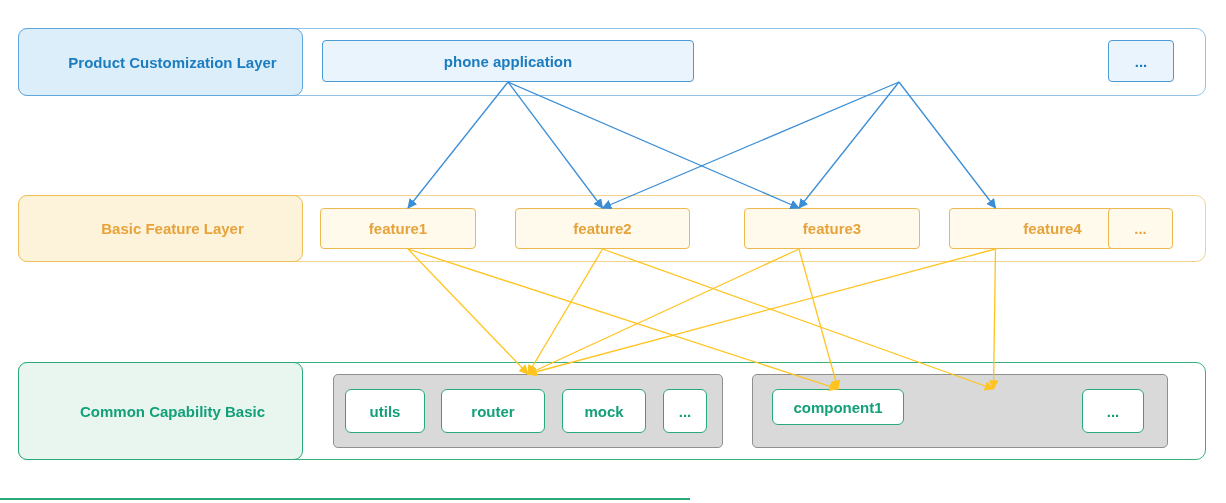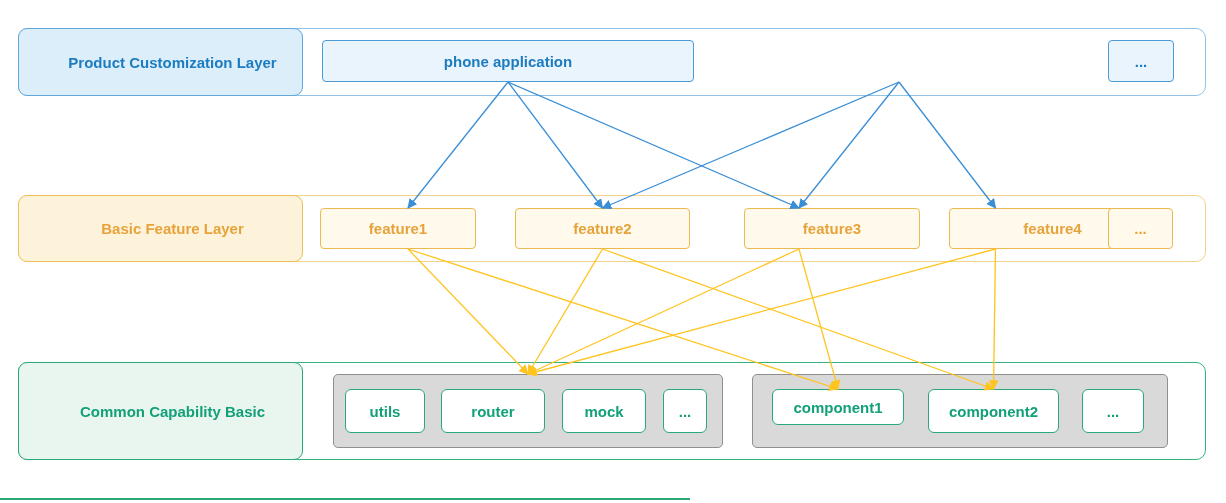--- a/index.html
+++ b/index.html
@@ -168,23 +168,20 @@
   <div class="node green" style="left:663px;top:389px;width:44px;height:44px">
     <span>...</span>
   </div>
 
   <div class="group" style="left:752px;top:374px;width:416px;height:74px"></div>
 
   <div class="node green" style="left:772px;top:389px;width:132px;height:36px">
     <span>component1</span>
   </div>
 
-  <div class="node green" style="left:928px;top:389px;width:131px;height:44px">
-    <span>component2</span>
-  </div>
 
   <div class="node green" style="left:1082px;top:389px;width:62px;height:44px">
     <span>...</span>
   </div>
 
   <div class="bottom-line" style="left:0px;top:498px;width:690px;height:2px"></div>
 
 </div>
 
 </body></html>

